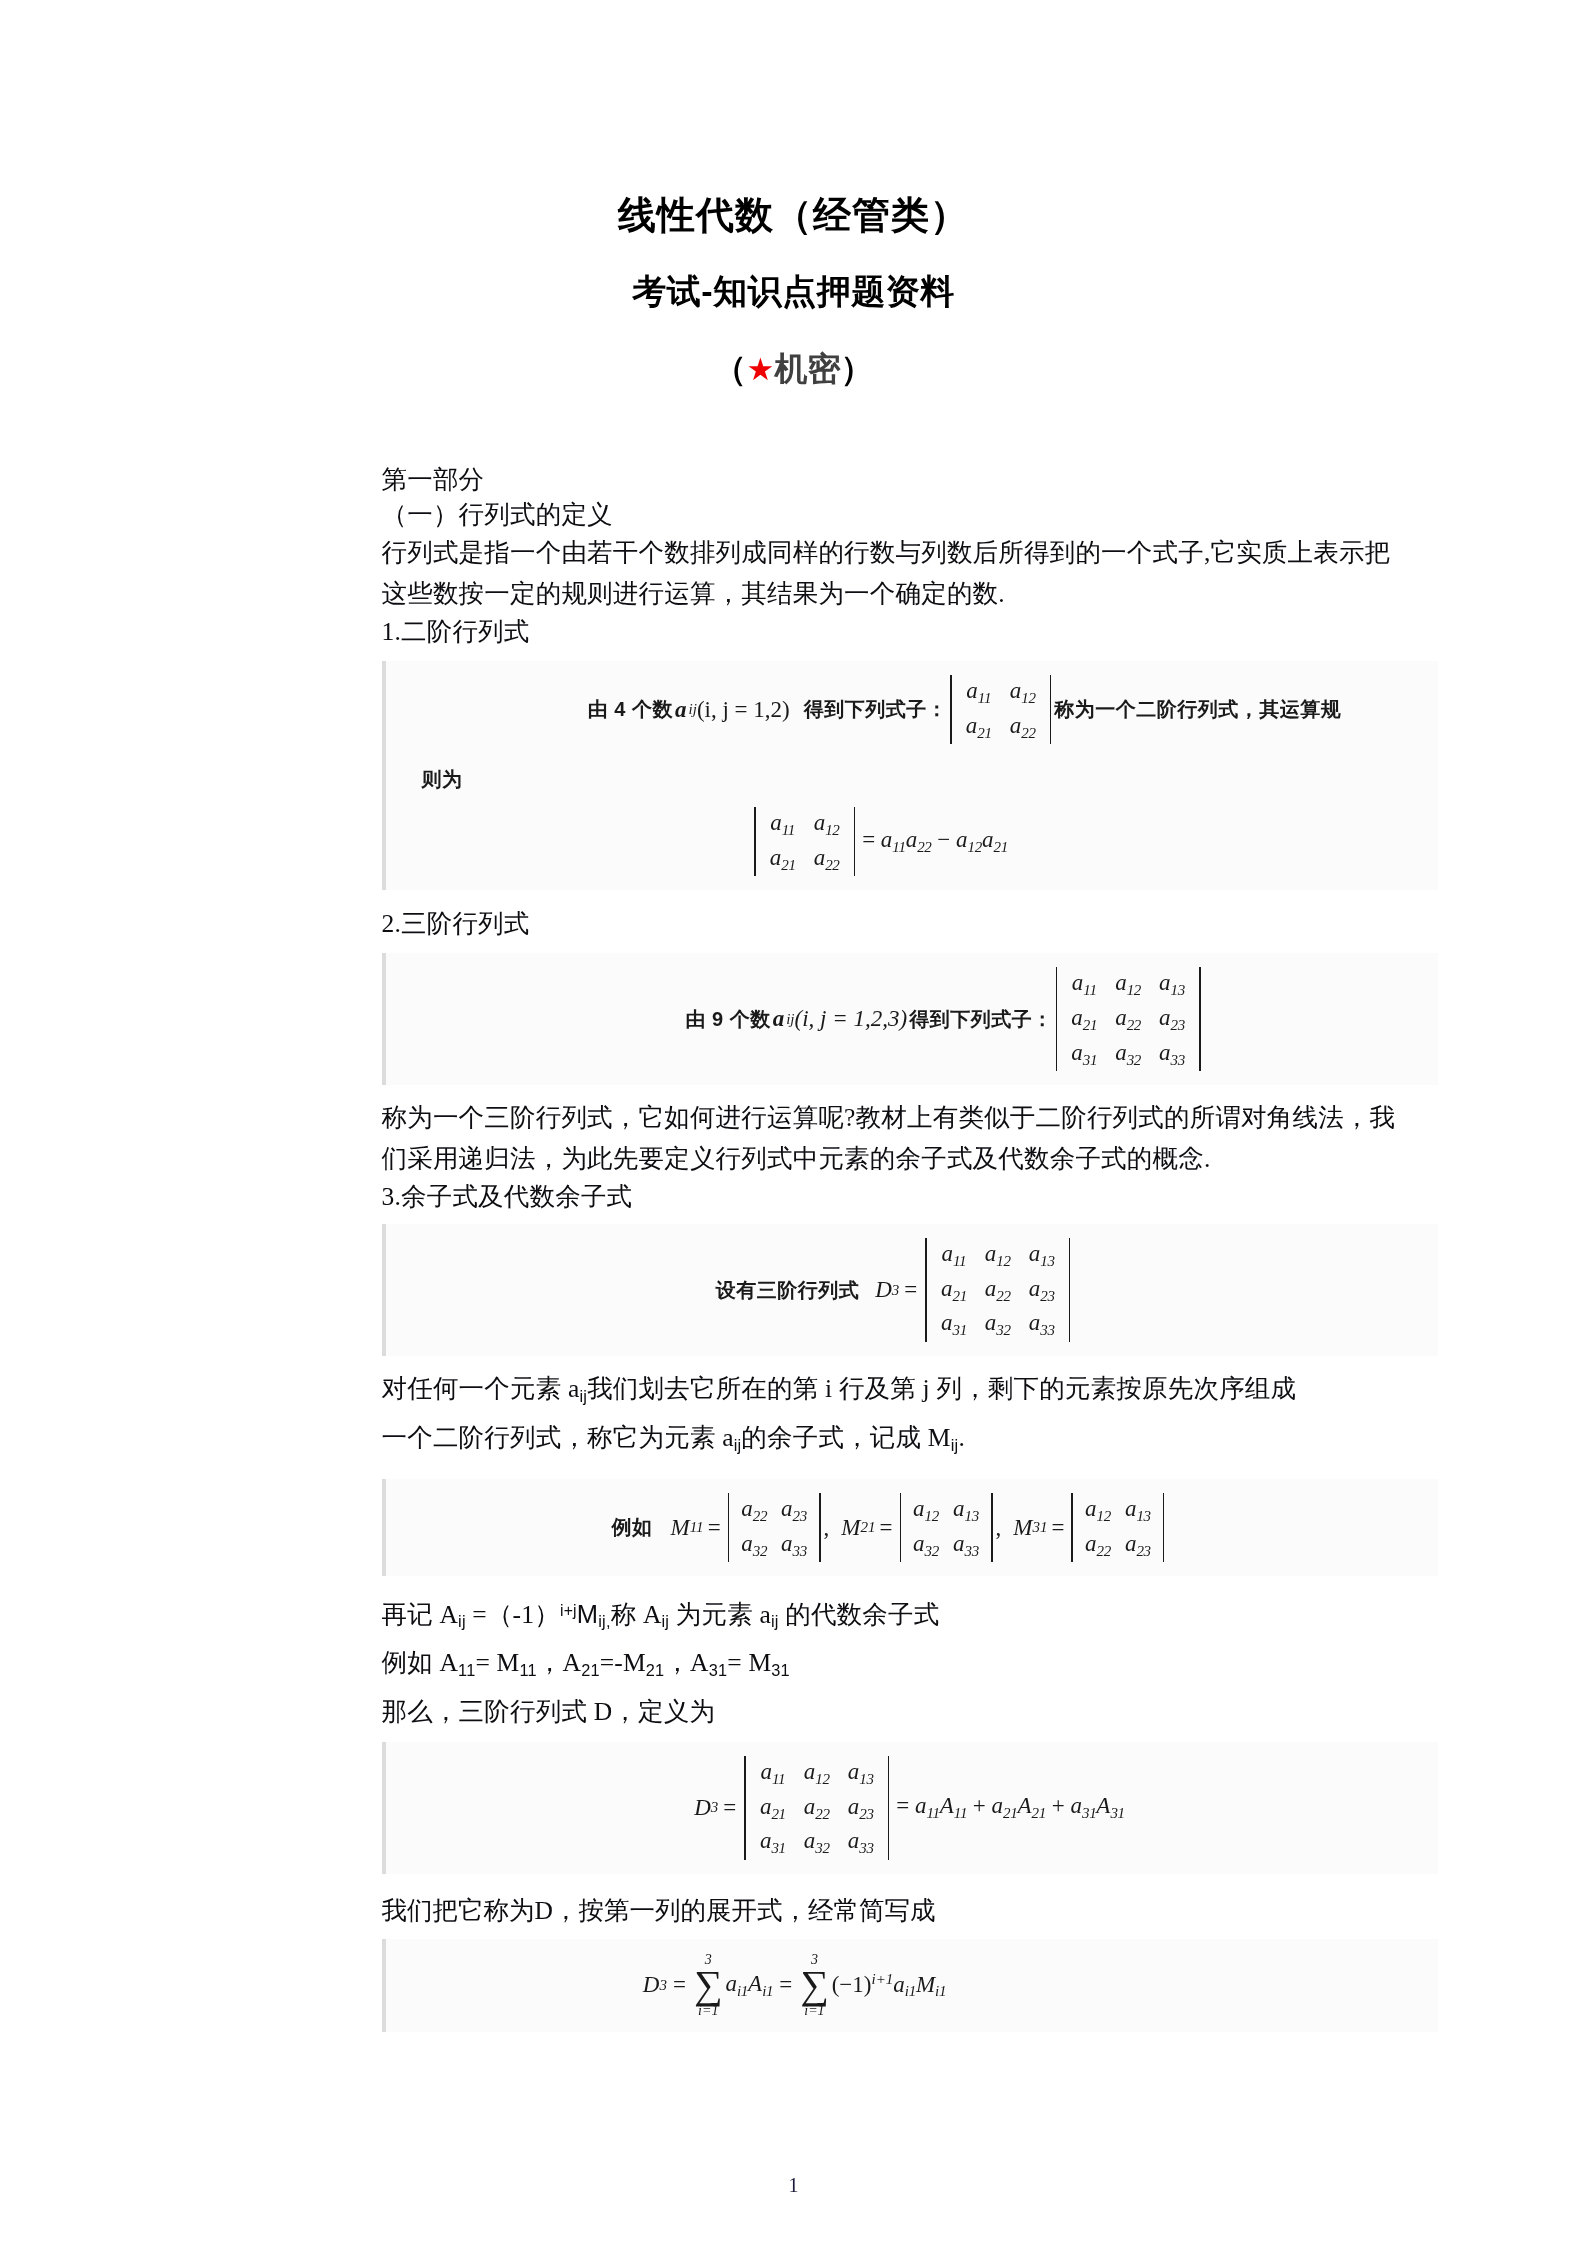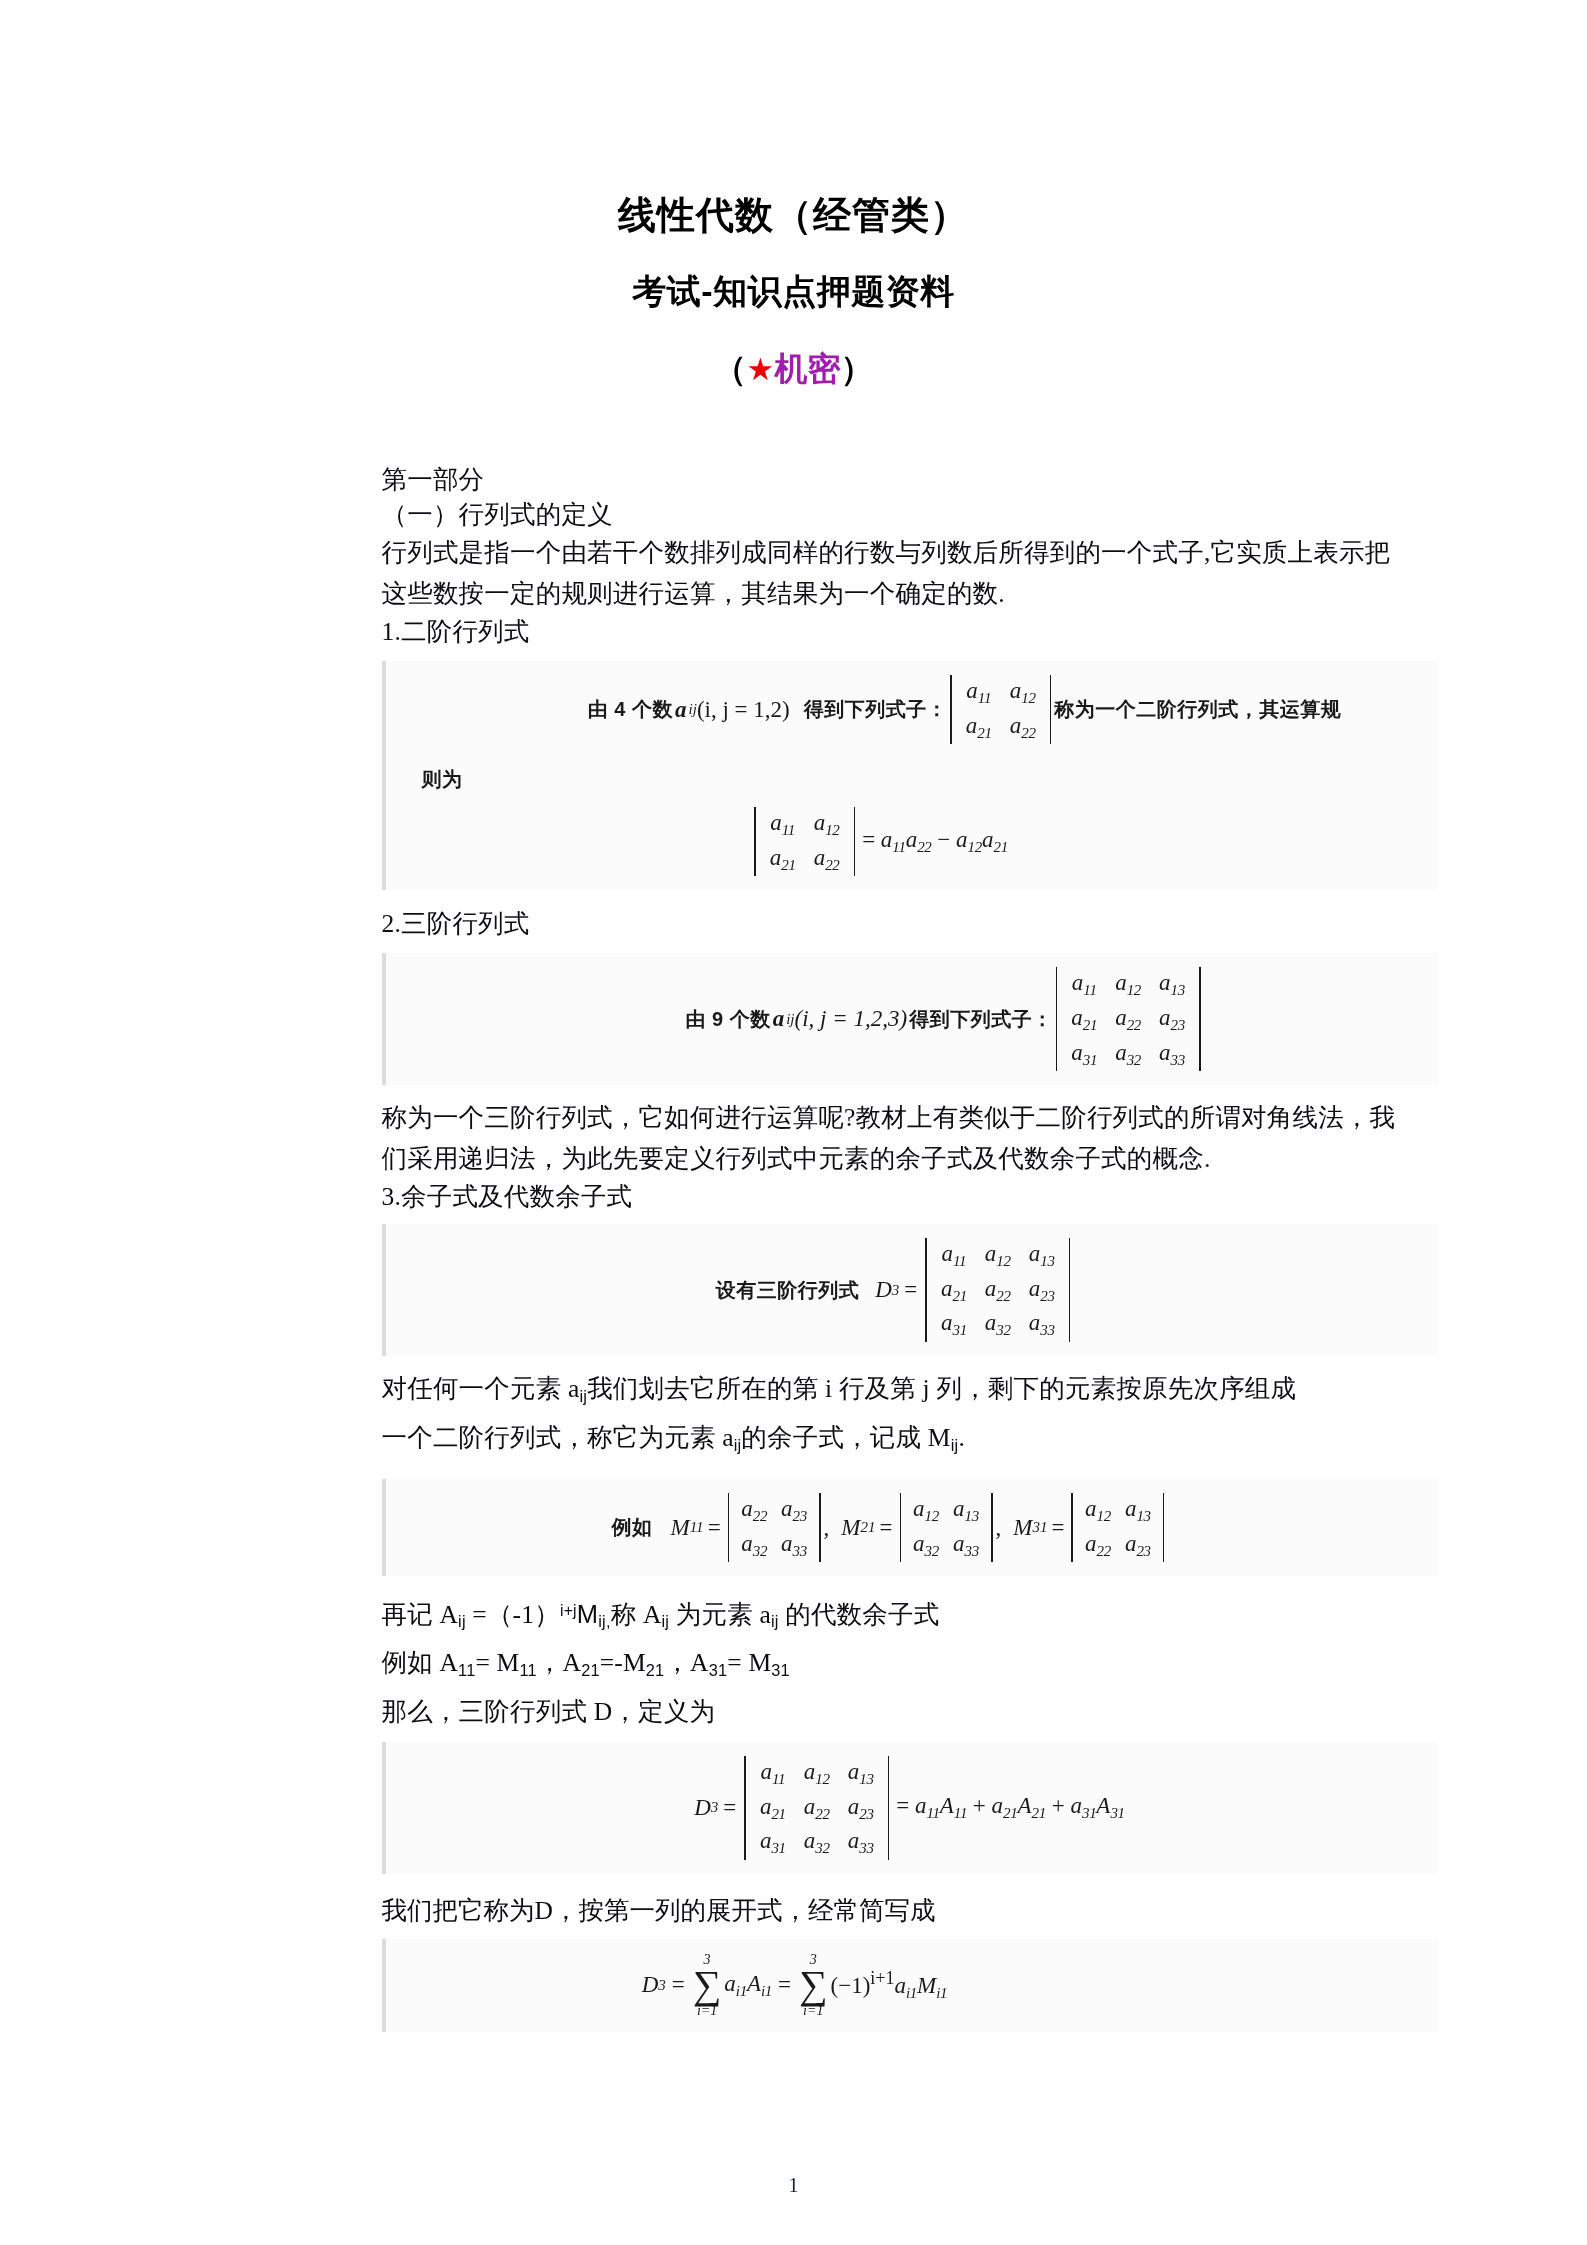--- a/index.html
+++ b/index.html
@@ -47,21 +47,21 @@
   }
   .doc-confidential {
     font-family: "Liberation Sans", "DejaVu Sans", sans-serif;
     font-weight: bold;
     font-size: 33px;
     line-height: 1.0;
     margin: 0;
     color: #000000;
   }
   .doc-confidential .red {
-    color: #a21caf;
+    color: #404040;
   }
   .doc-confidential .star {
     color: #ee0000;
     font-size: 31px;
     letter-spacing: 0;
   }
 
   
   .body-area {
     position: absolute;
@@ -194,21 +194,22 @@
     margin-left: 4px;
   }
   .eqpart i { font-style: italic; }
   .eqpart .s {
     font-size: 15px;
     font-style: italic;
     vertical-align: -0.32em;
     letter-spacing: -0.3px;
   }
   .eqpart .sp {
-    font-size: 18px;
+    font-size: 15px;
+    font-style: italic;
     vertical-align: 0.5em;
   }
 
   
   .sum {
     display: inline-flex;
     flex-direction: column;
     align-items: center;
     vertical-align: middle;
     margin: 0 2px;

